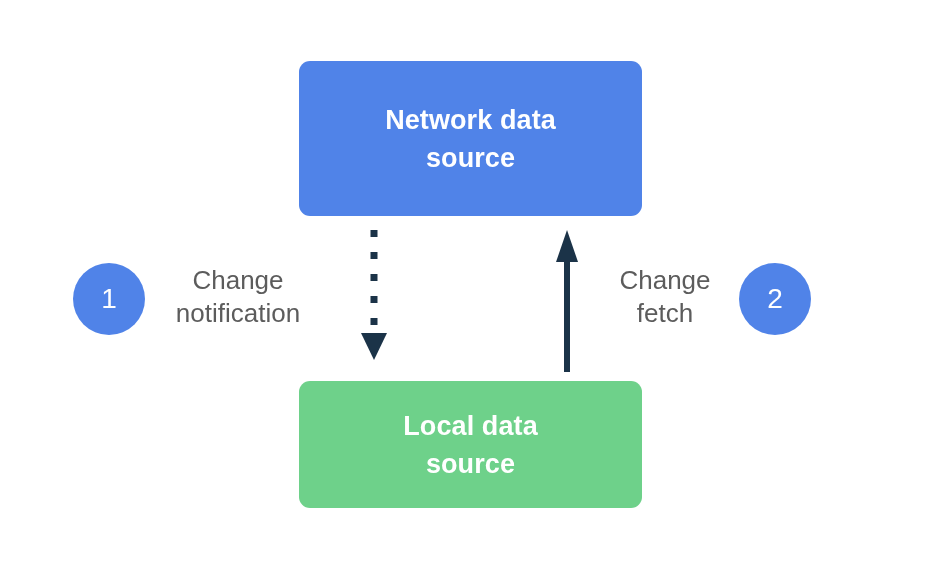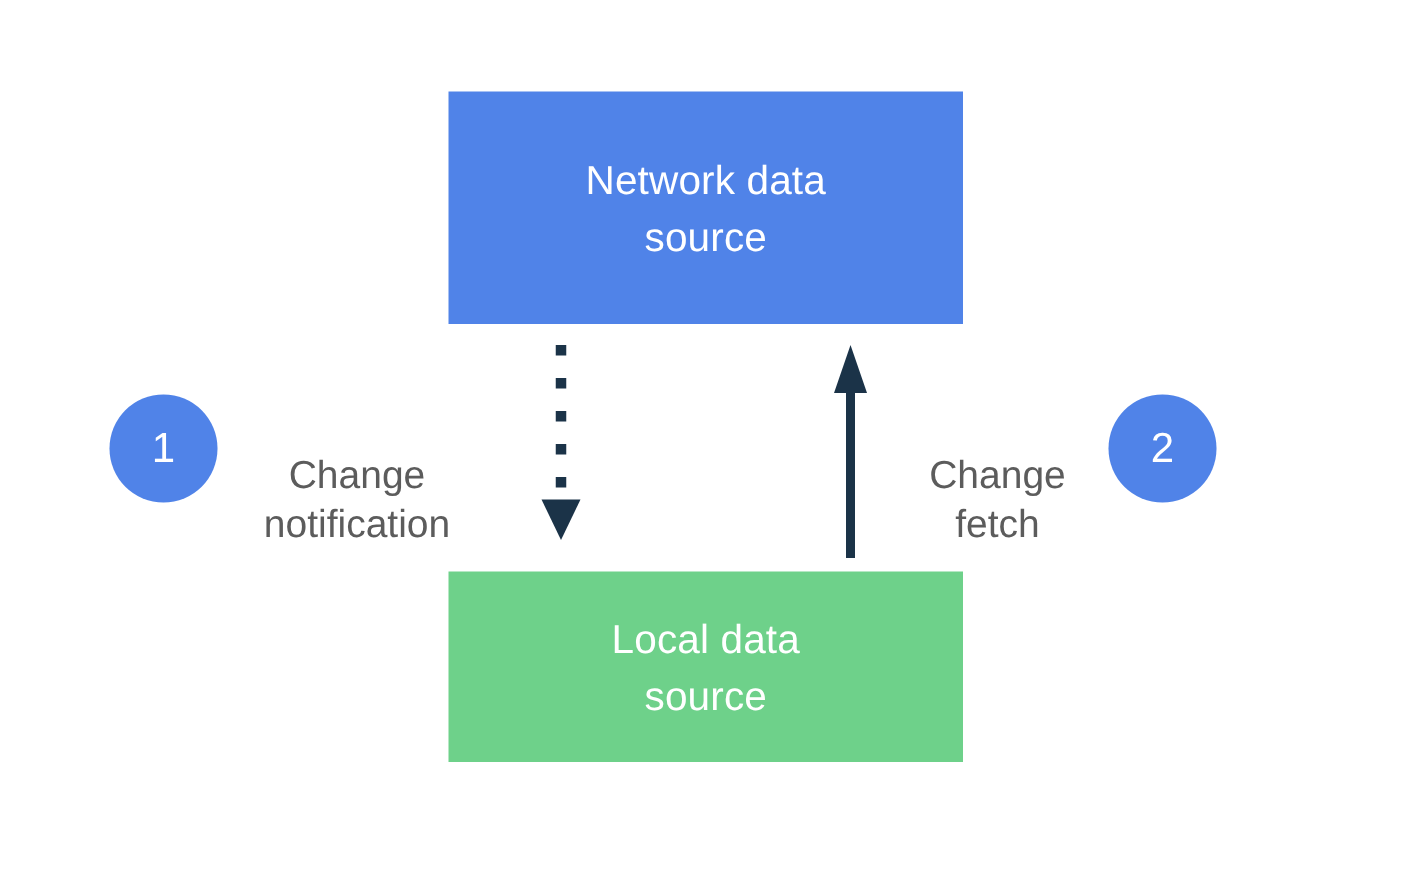--- a/index.html
+++ b/index.html
@@ -15,29 +15,29 @@
     width: 946px;
     height: 580px;
     background: #ffffff;
     overflow: hidden;
   }
 
   
   .node-box {
     position: absolute;
     box-sizing: border-box;
-    border-radius: 0;
+    border-radius: 11px;
     display: flex;
     align-items: center;
     justify-content: center;
     text-align: center;
     color: #ffffff;
     font-size: 27px;
     line-height: 38px;
-    font-weight: 400;
+    font-weight: 700;
     letter-spacing: 0.1px;
     white-space: pre-line;
     user-select: none;
   }
   #network-box {
     left: 299px;
     top: 61px;
     width: 343px;
     height: 155px;
     background: #5083E8;
@@ -70,21 +70,20 @@
 
   
   .edge-label {
     position: absolute;
     color: #5c5c5c;
     font-size: 26px;
     line-height: 33px;
     text-align: center;
     white-space: pre-line;
     user-select: none;
-    margin-top: 36px;
   }
   #change-notification-label {
     left: 155px;
     top: 264px;
     width: 166px;
   }
   #change-fetch-label {
     left: 592px;
     top: 264px;
     width: 146px;

